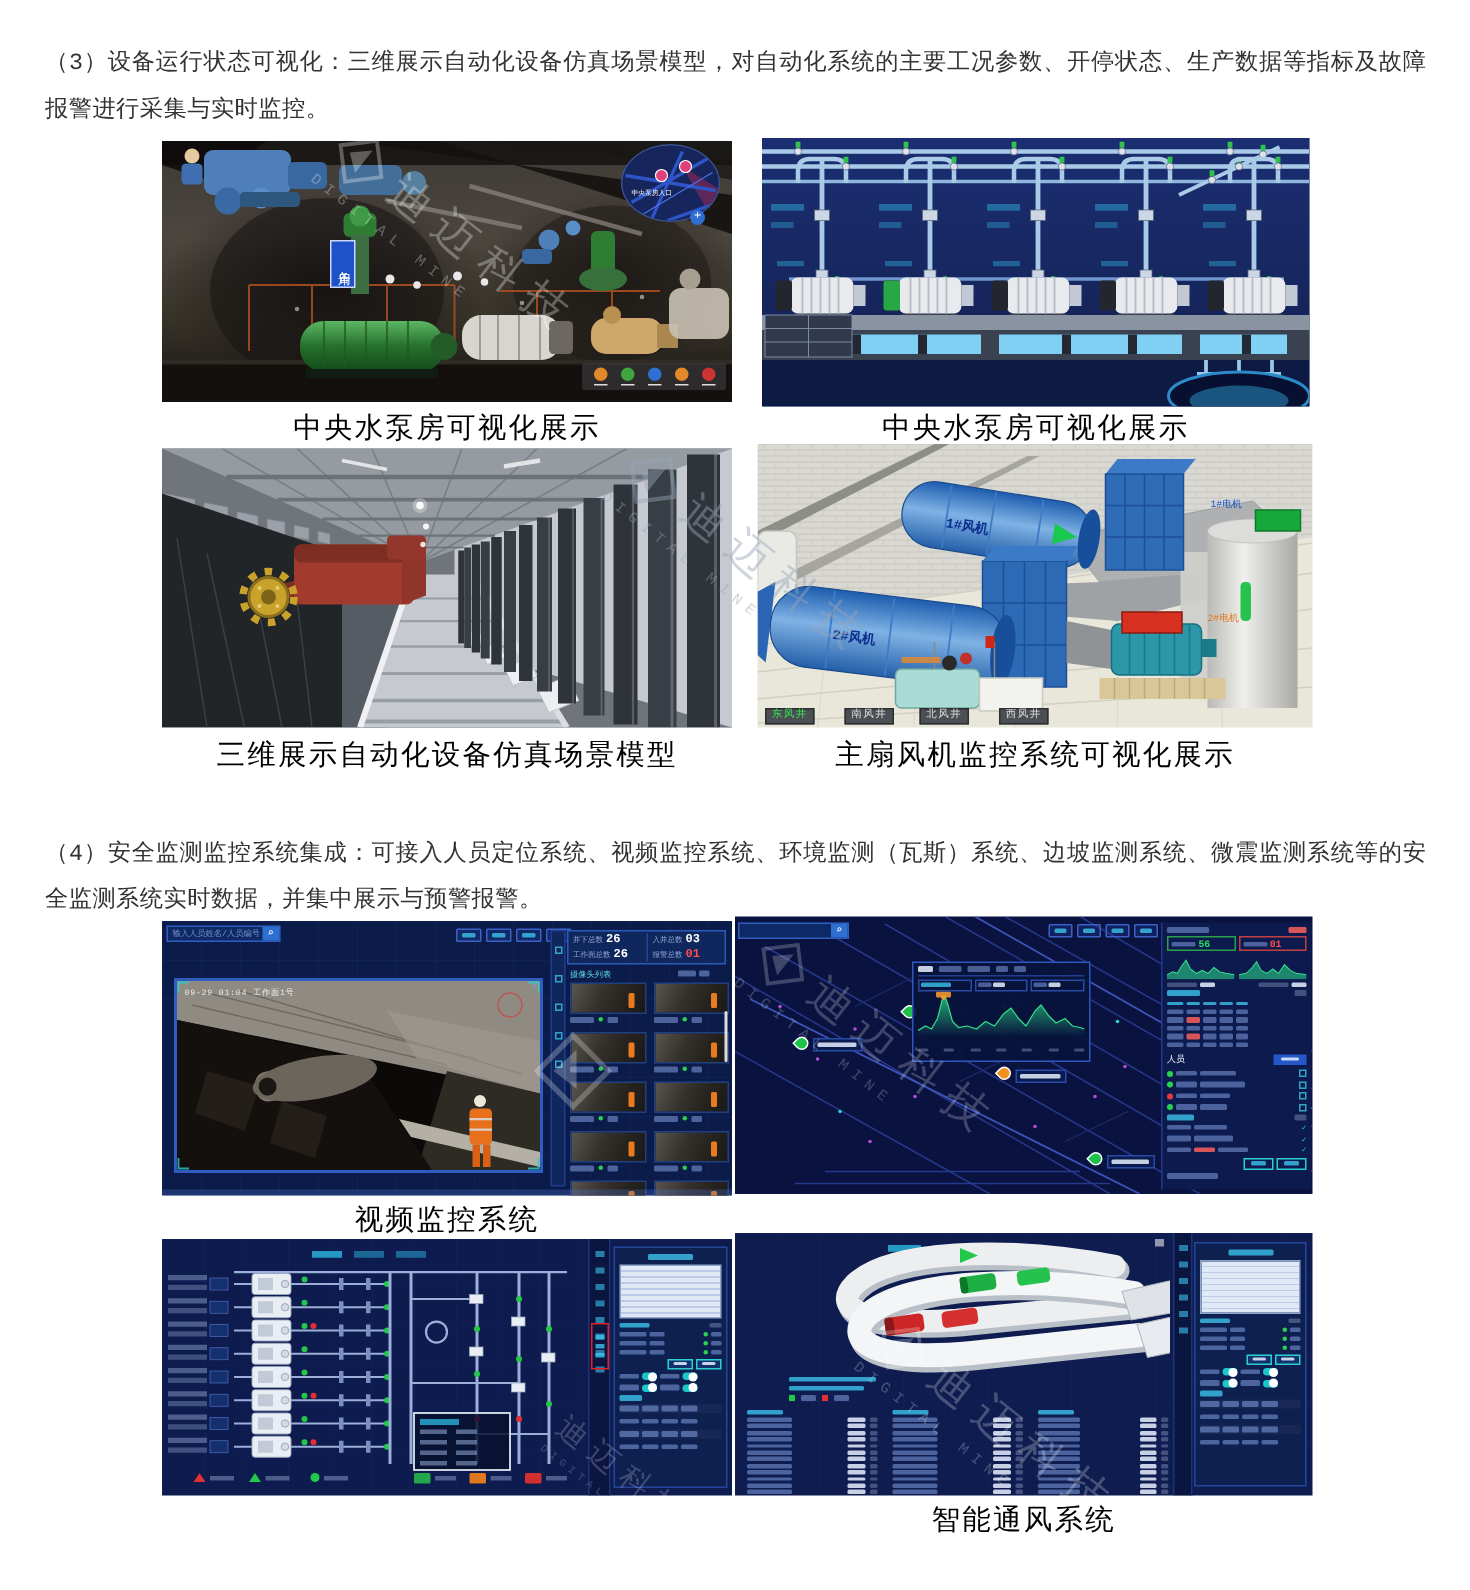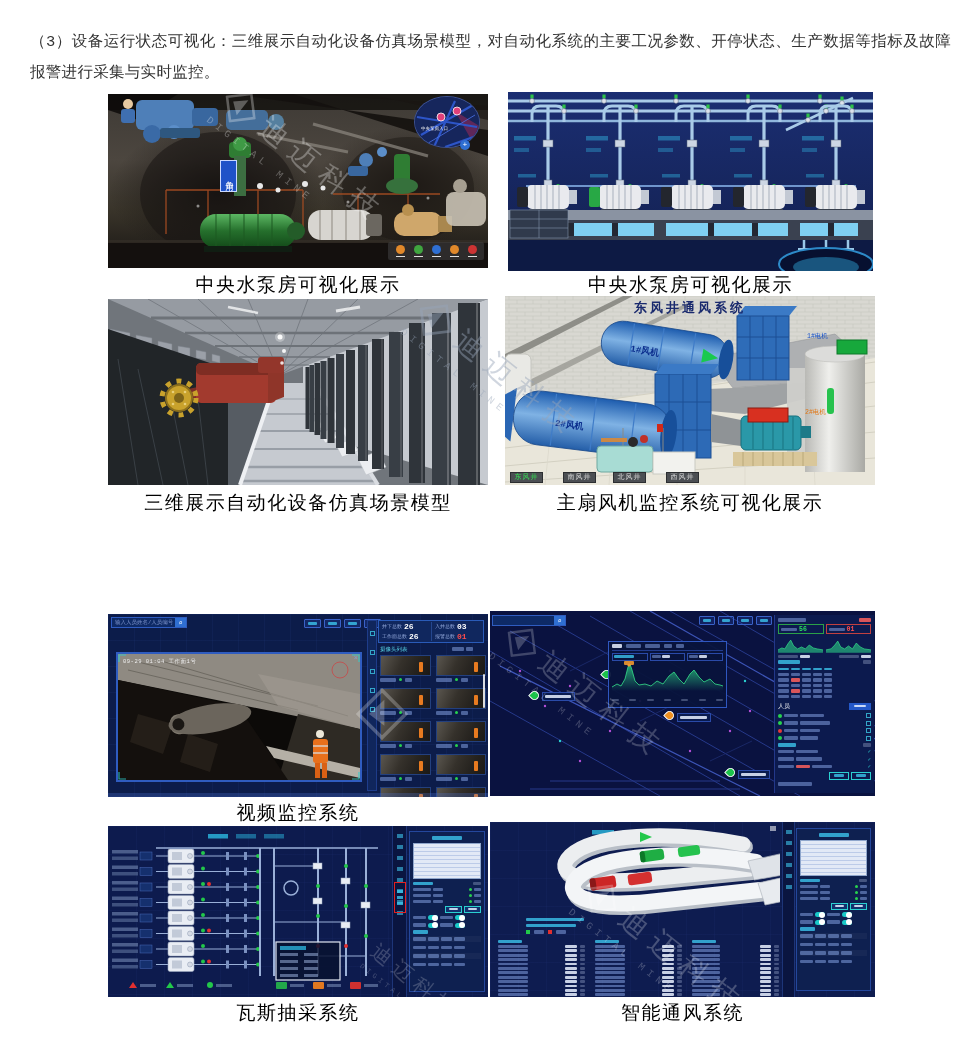--- a/index.html
+++ b/index.html
@@ -146,27 +146,27 @@
 .s8col{flex:1}
 .s8hdr{display:flex;gap:4px;margin-bottom:2px}
 .s8r{display:flex;gap:3px;align-items:center;margin-bottom:1.6px}
 </style>
 </head>
 <body>
 
 <div class="page">
 
   <div class="para" style="top:27px">（3）设备运行状态可视化：三维展示自动化设备仿真场景模型，对自动化系统的主要工况参数、开停状态、生产数据等指标及故障报警进行采集与实时监控。</div>
+  <div class="para" style="top:554px">（4）安全监测监控系统集成：可接入人员定位系统、视频监控系统、环境监测（瓦斯）系统、边坡监测系统、微震监测系统等的安全监测系统实时数据，并集中展示与预警报警。</div>
 
   <div class="caption" style="left:108px;top:272px;width:380px">中央水泵房可视化展示</div>
   <div class="caption" style="left:508px;top:272px;width:365px">中央水泵房可视化展示</div>
   <div class="caption" style="left:108px;top:490px;width:380px">三维展示自动化设备仿真场景模型</div>
   <div class="caption" style="left:108px;top:800px;width:380px">视频监控系统</div>
   <div class="caption" style="left:505px;top:490px;width:370px">主扇风机监控系统可视化展示</div>
-  <div class="caption" style="left:108px;top:1000px;width:380px">瓦斯抽采系统</div>
   <div class="caption" style="left:490px;top:1000px;width:385px">智能通风系统</div>
 
   <div class="shot s1">
     <svg width="380" height="174" viewBox="0 0 380 174">
       <defs>
         <linearGradient id="grnPump" x1="0" y1="0" x2="0" y2="1">
           <stop offset="0" stop-color="#5cb763"></stop>
             <stop offset=".5" stop-color="#256f2c"></stop>
             <stop offset="1" stop-color="#134a19"></stop>
         </linearGradient>
@@ -566,21 +566,20 @@
         <rect x="92" y="150" width="56" height="26" rx="4" fill="#a8dcd4" stroke="#6fa8a0"></rect>
         <rect x="148" y="156" width="42" height="22" fill="#f2f2ee" stroke="#cacac2"></rect>
         <circle cx="128" cy="146" r="5" fill="#2a2a2a"></circle>
           <circle cx="139" cy="143" r="4" fill="#c03028"></circle>
         <rect x="152" y="128" width="6" height="8" fill="#d02818"></rect>
         <rect x="96" y="142" width="26" height="4" fill="#e08a30" opacity=".85"></rect>
       </g>
       <text x="302" y="42" font-size="6.5" fill="#1550c8">1#电机</text>
       <text x="300" y="118" font-size="6.5" fill="#e07818">2#电机</text>
     </svg>
-    <div class="abs s4-title">东风井通风系统</div>
     <div class="s4btn active" style="left:5px">东风井</div>
     <div class="s4btn" style="left:58px">南风井</div>
     <div class="s4btn" style="left:108px">北风井</div>
     <div class="s4btn" style="left:161px">西风井</div>
   </div>
 
   <div class="shot s5 dash">
     <div class="sinput" style="left:3px;top:3px;width:76px">
       <span class="ph">输入人员姓名/人员编号</span>
       <span class="sbtn">⌕</span>

